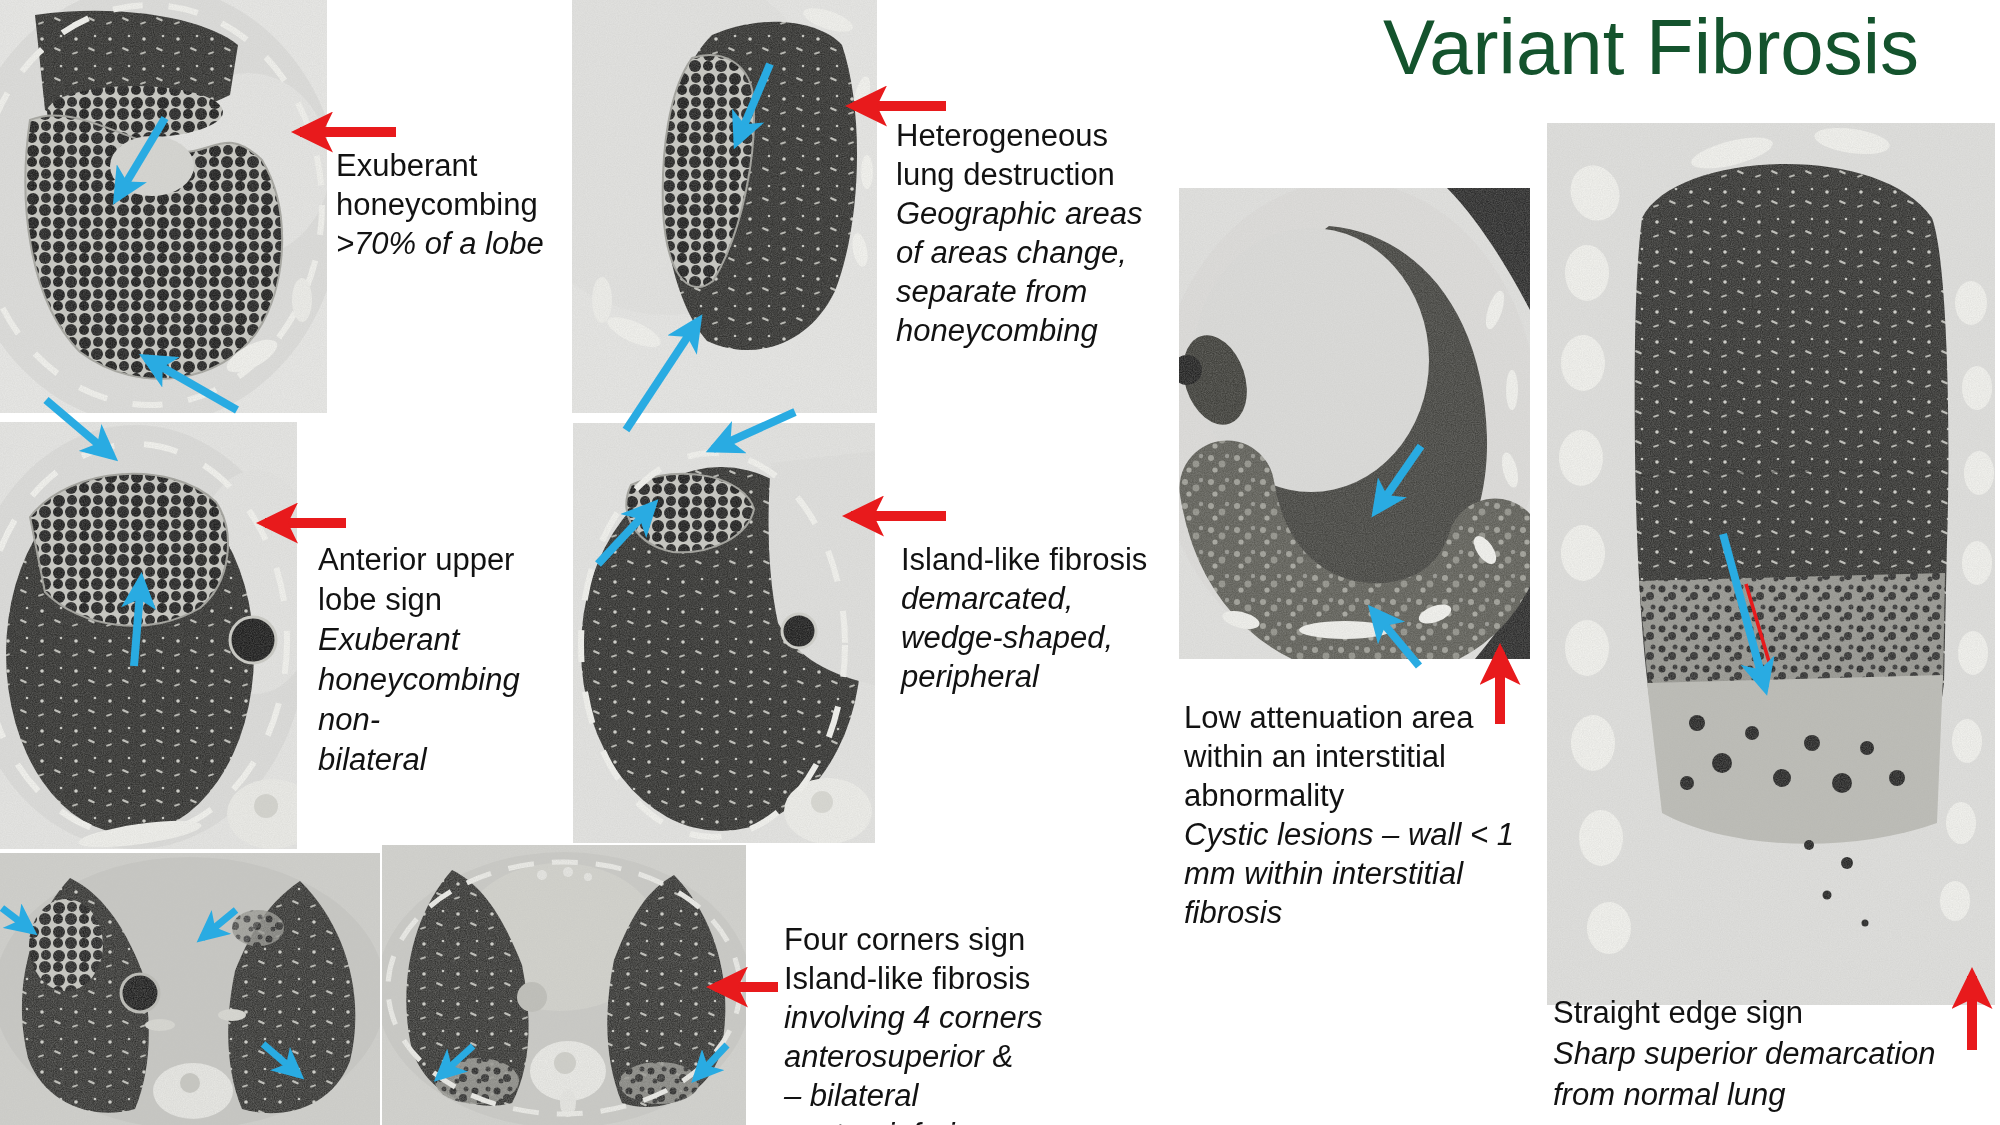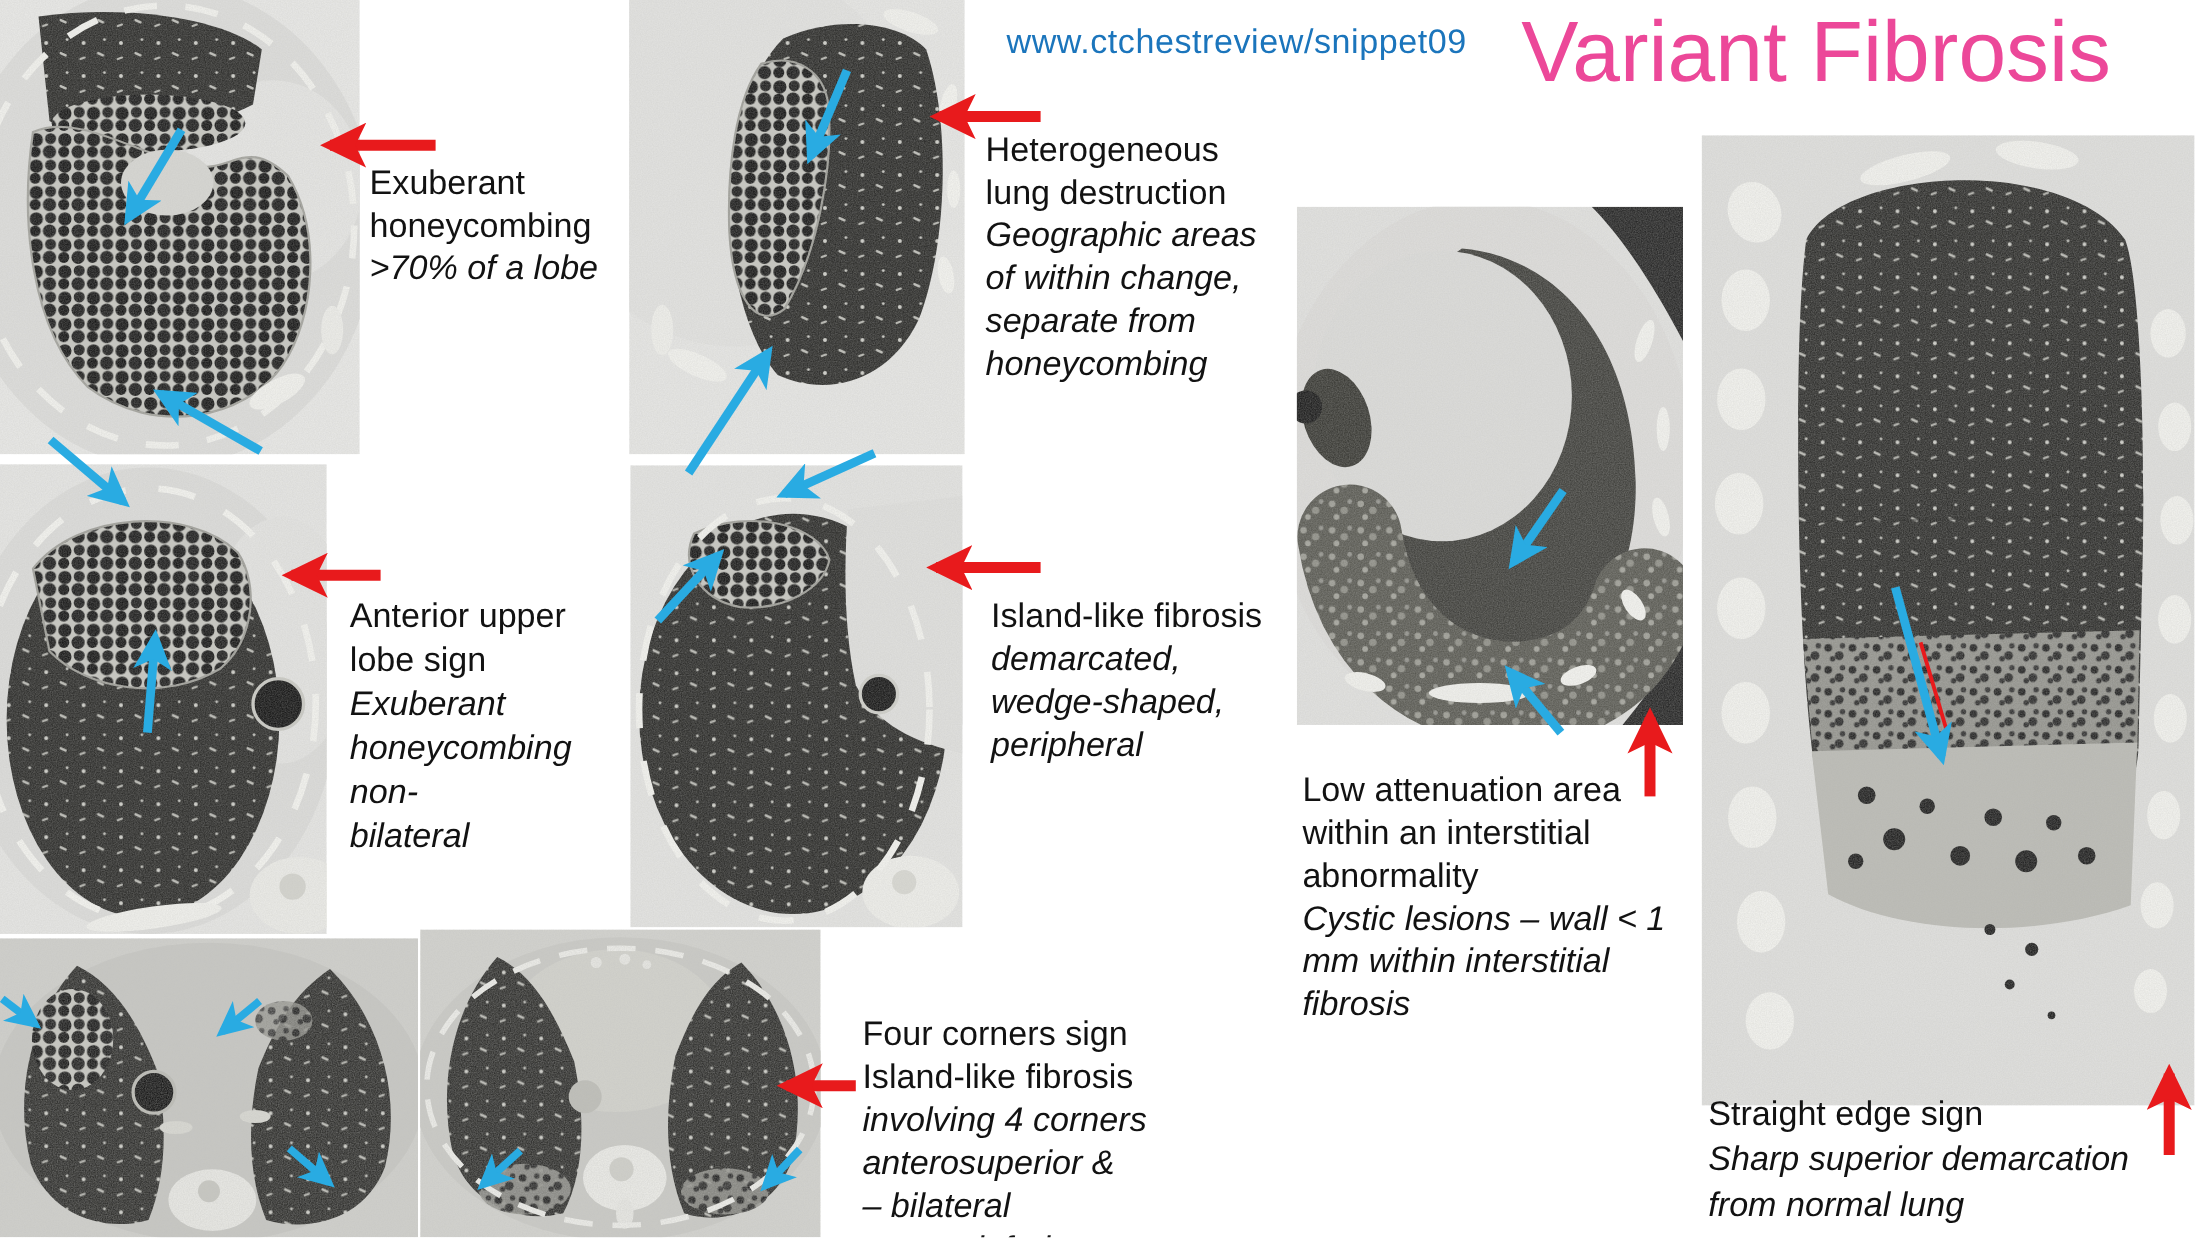--- a/index.html
+++ b/index.html
@@ -6,21 +6,21 @@
   .slide{
     position:relative;width:2000px;height:1125px;background:#ffffff;overflow:hidden;
     font-family:"Liberation Sans", sans-serif;color:var(--ink,#121212);
   }
   .url{
     position:absolute;left:915px;top:20px;font-size:31px;letter-spacing:.5px;
     color:var(--link,#1b75bc);white-space:nowrap;
   }
   .title{
     position:absolute;left:1383px;top:2px;font-size:78px;font-weight:400;
-    color:#ec4899;white-space:nowrap;letter-spacing:0px;
+    color:#14532d;white-space:nowrap;letter-spacing:0px;
   }
   .ann{position:absolute;font-size:31px;line-height:39px;white-space:nowrap;}
   .ann .it{font-style:italic;}
   .ct{position:absolute;display:block;}
   .overlay{position:absolute;left:0;top:0;pointer-events:none;}
 </style>
 </head>
 <body>
 
 <div class="slide">
@@ -61,21 +61,20 @@
       </filter>
       <marker id="mb" markerWidth="4.8" markerHeight="4.4" refX="3.6" refY="2.2" orient="auto">
         <path d="M0,0 L4.6,2.2 L0,4.4 L1.2,2.2 Z" fill="#29abe2"></path>
       </marker>
       <marker id="mr" markerWidth="4.4" markerHeight="4.1" refX="3.3" refY="2.05" orient="auto">
         <path d="M0,0 L4.2,2.05 L0,4.1 L1.0,2.05 Z" fill="#e81a1c"></path>
       </marker>
     </defs>
   </svg>
 
-  <div class="url">www.ctchestreview/snippet09</div>
   <div class="title">Variant Fibrosis</div>
 
   <svg class="ct" style="left:0;top:0" width="327" height="413" viewBox="0 0 327 413">
     <rect width="327" height="413" fill="#e9e9e7"></rect>
     <ellipse cx="150" cy="205" rx="192" ry="220" fill="#dddddb"></ellipse>
     <ellipse cx="248" cy="165" rx="82" ry="92" fill="#e6e6e4"></ellipse>
     <path d="M35,15 C120,3 205,18 238,45 L230,95 C170,125 80,135 45,110 Z" fill="url(#lungtex)"></path>
     <ellipse cx="135" cy="112" rx="88" ry="26" fill="url(#honey)"></ellipse>
     <path d="M30,120 C18,200 28,300 80,352 C140,397 222,382 257,332 C287,287 292,210 262,160 C222,122 212,160 170,150 C120,137 70,103 30,120 Z" fill="url(#honey)" stroke="#a0a09a" stroke-width="2"></path>
     <ellipse cx="152" cy="166" rx="42" ry="30" fill="#d6d6d2"></ellipse>
@@ -231,21 +230,21 @@
   <div class="ann" style="left:336px;top:146px">
     <div>Exuberant</div>
     <div>honeycombing</div>
     <div class="it">&gt;70% of a lobe</div>
   </div>
 
   <div class="ann" style="left:896px;top:116px">
     <div>Heterogeneous</div>
     <div>lung destruction</div>
     <div class="it">Geographic areas</div>
-    <div class="it">of within change,</div>
+    <div class="it">of areas change,</div>
     <div class="it">separate from</div>
     <div class="it">honeycombing</div>
   </div>
 
   <div class="ann" style="left:318px;top:540px;line-height:40px">
     <div>Anterior upper</div>
     <div>lobe sign</div>
     <div class="it">Exuberant</div>
     <div class="it">honeycombing</div>
     <div class="it">non-</div>

